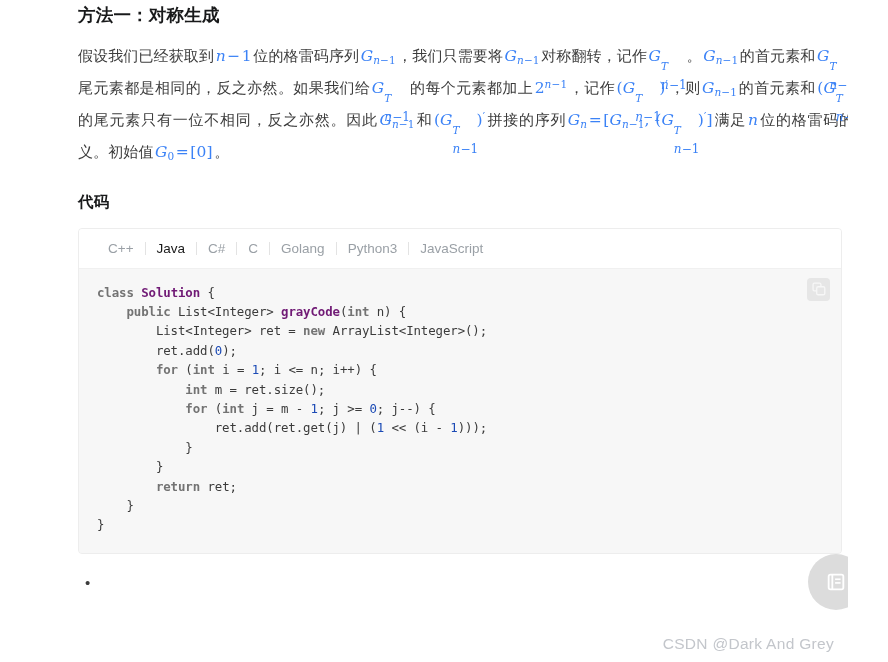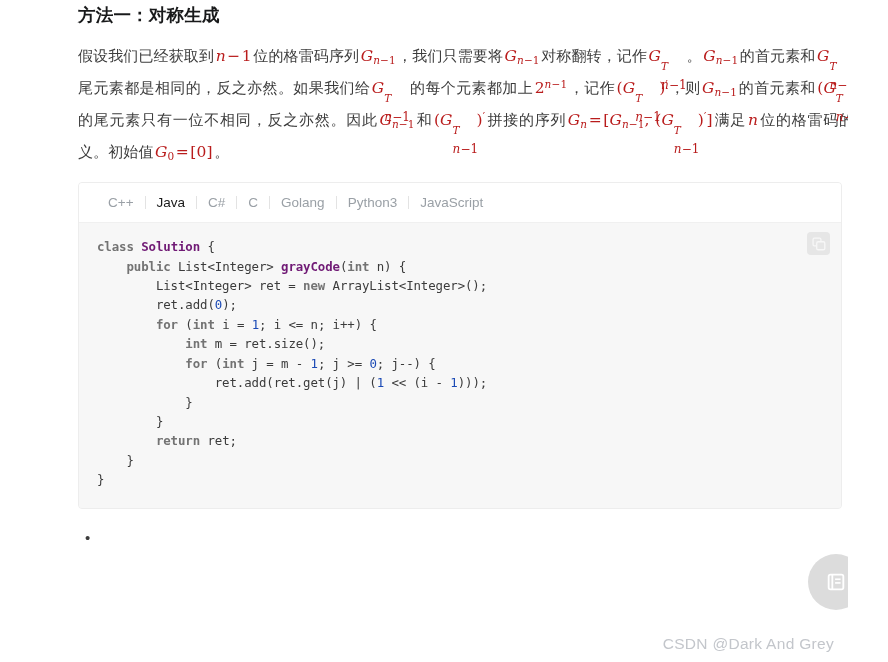--- a/index.html
+++ b/index.html
@@ -55,21 +55,21 @@
     text-align: justify;
     text-justify: inter-ideograph;
     letter-spacing: 0.1px;
   }
 
   
   .mth {
     font-family: "DejaVu Serif", "Liberation Serif", serif;
     font-style: italic;
     font-size: 15.5px;
-    color: #b91c1c;
+    color: #3b82f6;
     white-space: nowrap;
     padding: 0 1.5px;
   }
   .mth .up { font-style: normal; }
   .mth sub, .mth sup {
     font-size: 10.5px;
     font-style: normal;
     line-height: 0;
   }
   .mth sub { vertical-align: -3px; }
@@ -219,20 +219,21 @@
 <body>
 
 <div class="page">
   <div class="content">
 
     <h2 class="sec-title">方法一：对称生成</h2>
 
 
     <p class="para"><span>假设我们已经获取到</span><span class="mth"><i>n</i><span class="op">−</span><span class="num">1</span></span><span>位的格雷码序列</span><span class="mth"><i>G</i><sub><i>n</i>−1</sub></span><span>，我们只需要将</span><span class="mth"><i>G</i><sub><i>n</i>−1</sub></span><span>对称翻转，记作</span><span class="mth"><i>G</i><span class="sub-sup"><span class="s-top">T</span><span class="s-bot"><i>n</i>−1</span></span><span class="gap-sub"></span></span><span>。</span><span class="mth"><i>G</i><sub><i>n</i>−1</sub></span><span>的首元素和</span><span class="mth"><i>G</i><span class="sub-sup"><span class="s-top">T</span><span class="s-bot"><i>n</i>−1</span></span><span class="gap-sub"></span></span><span>的尾元素都是相同的，反之亦然。如果我们给</span><span class="mth"><i>G</i><span class="sub-sup"><span class="s-top">T</span><span class="s-bot"><i>n</i>−1</span></span><span class="gap-sub"></span></span><span>的每个元素都加上</span><span class="mth"><span class="num">2</span><sup><i>n</i>−1</sup></span><span>，记作</span><span class="mth"><span class="up">(</span><i>G</i><span class="sub-sup"><span class="s-top">T</span><span class="s-bot"><i>n</i>−1</span></span><span class="gap-sub"></span><span class="up">)</span><sup>′</sup></span><span>，则</span><span class="mth"><i>G</i><sub><i>n</i>−1</sub></span><span>的首元素和</span><span class="mth"><span class="up">(</span><i>G</i><span class="sub-sup"><span class="s-top">T</span><span class="s-bot"><i>n</i>−1</span></span><span class="gap-sub"></span><span class="up">)</span><sup>′</sup></span><span>的尾元素只有一位不相同，反之亦然。因此</span><span class="mth"><i>G</i><sub><i>n</i>−1</sub></span><span>和</span><span class="mth"><span class="up">(</span><i>G</i><span class="sub-sup"><span class="s-top">T</span><span class="s-bot"><i>n</i>−1</span></span><span class="gap-sub"></span><span class="up">)</span><sup>′</sup></span><span>拼接的序列</span><span class="mth"><i>G</i><sub><i>n</i></sub><span class="op">=</span><span class="up">[</span><i>G</i><sub><i>n</i>−1</sub><span class="up">,</span> <span class="up">(</span><i>G</i><span class="sub-sup"><span class="s-top">T</span><span class="s-bot"><i>n</i>−1</span></span><span class="gap-sub"></span><span class="up">)</span><sup>′</sup><span class="up">]</span></span><span>满足</span><span class="mth"><i>n</i></span><span>位的格雷码的定义。初始值</span><span class="mth"><i>G</i><sub>0</sub><span class="op">=</span><span class="up">[</span><span class="num">0</span><span class="up">]</span></span><span>。</span></p>
 
+    <h3 class="sub-title code-h">代码</h3>
 
     <div class="code-card">
       <div class="lang-tabs">
         <div class="lang-tab">C++</div>
         <div class="tab-div"></div>
         <div class="lang-tab active">Java</div>
         <div class="tab-div"></div>
         <div class="lang-tab">C#</div>
         <div class="tab-div"></div>
         <div class="lang-tab">C</div>

